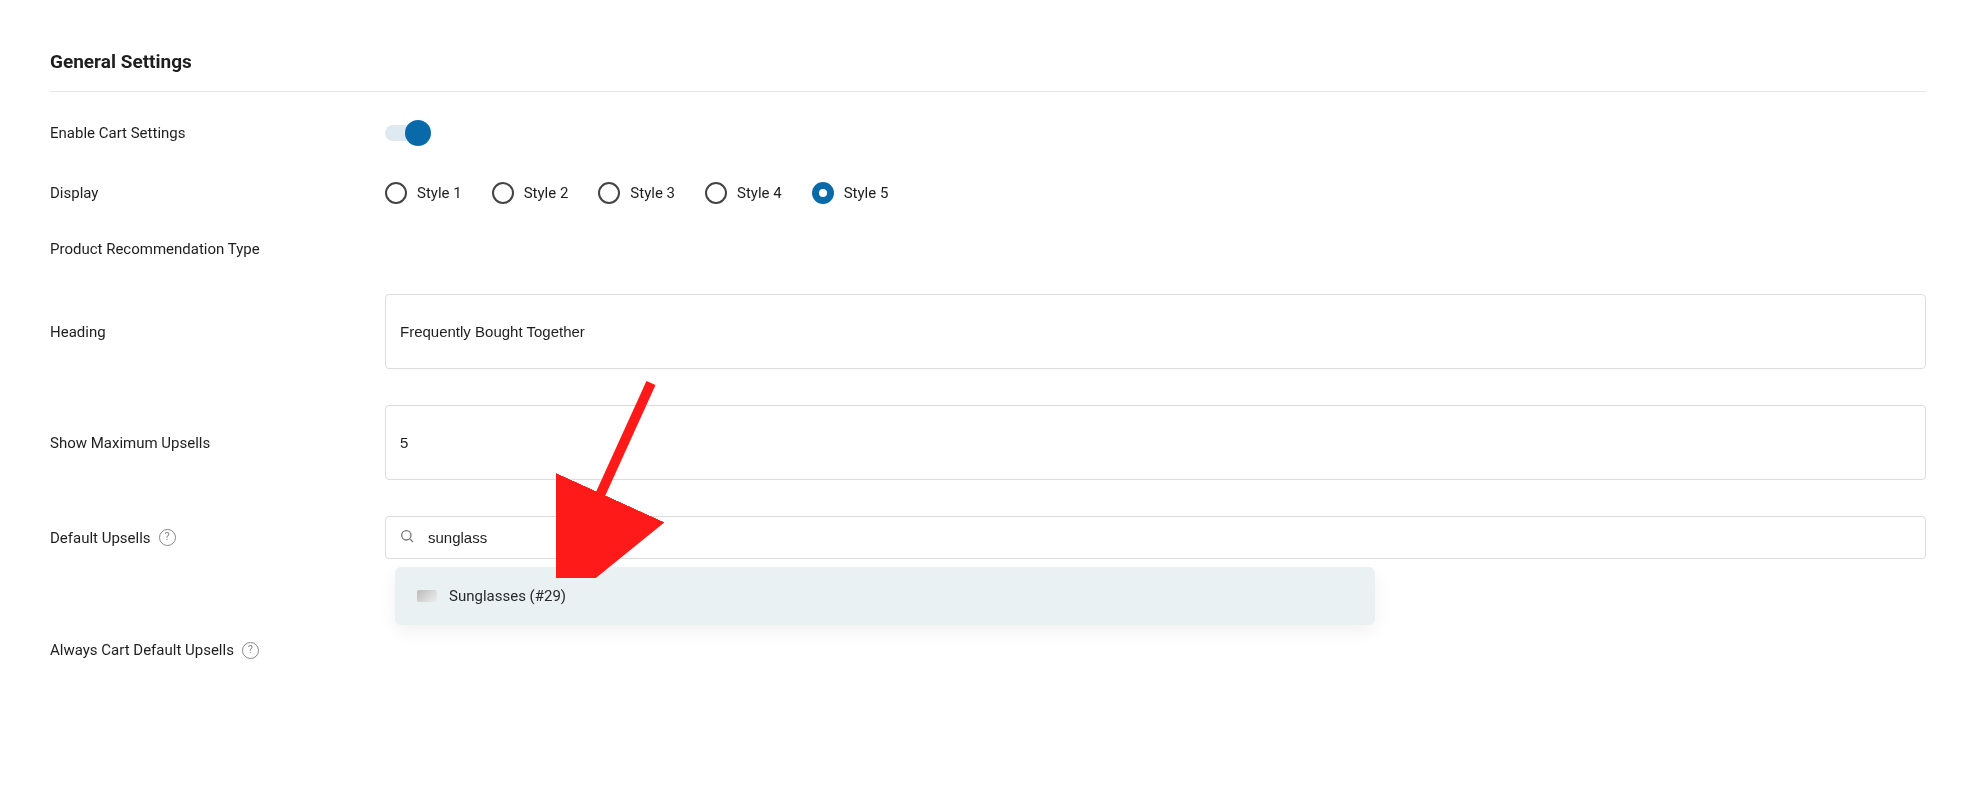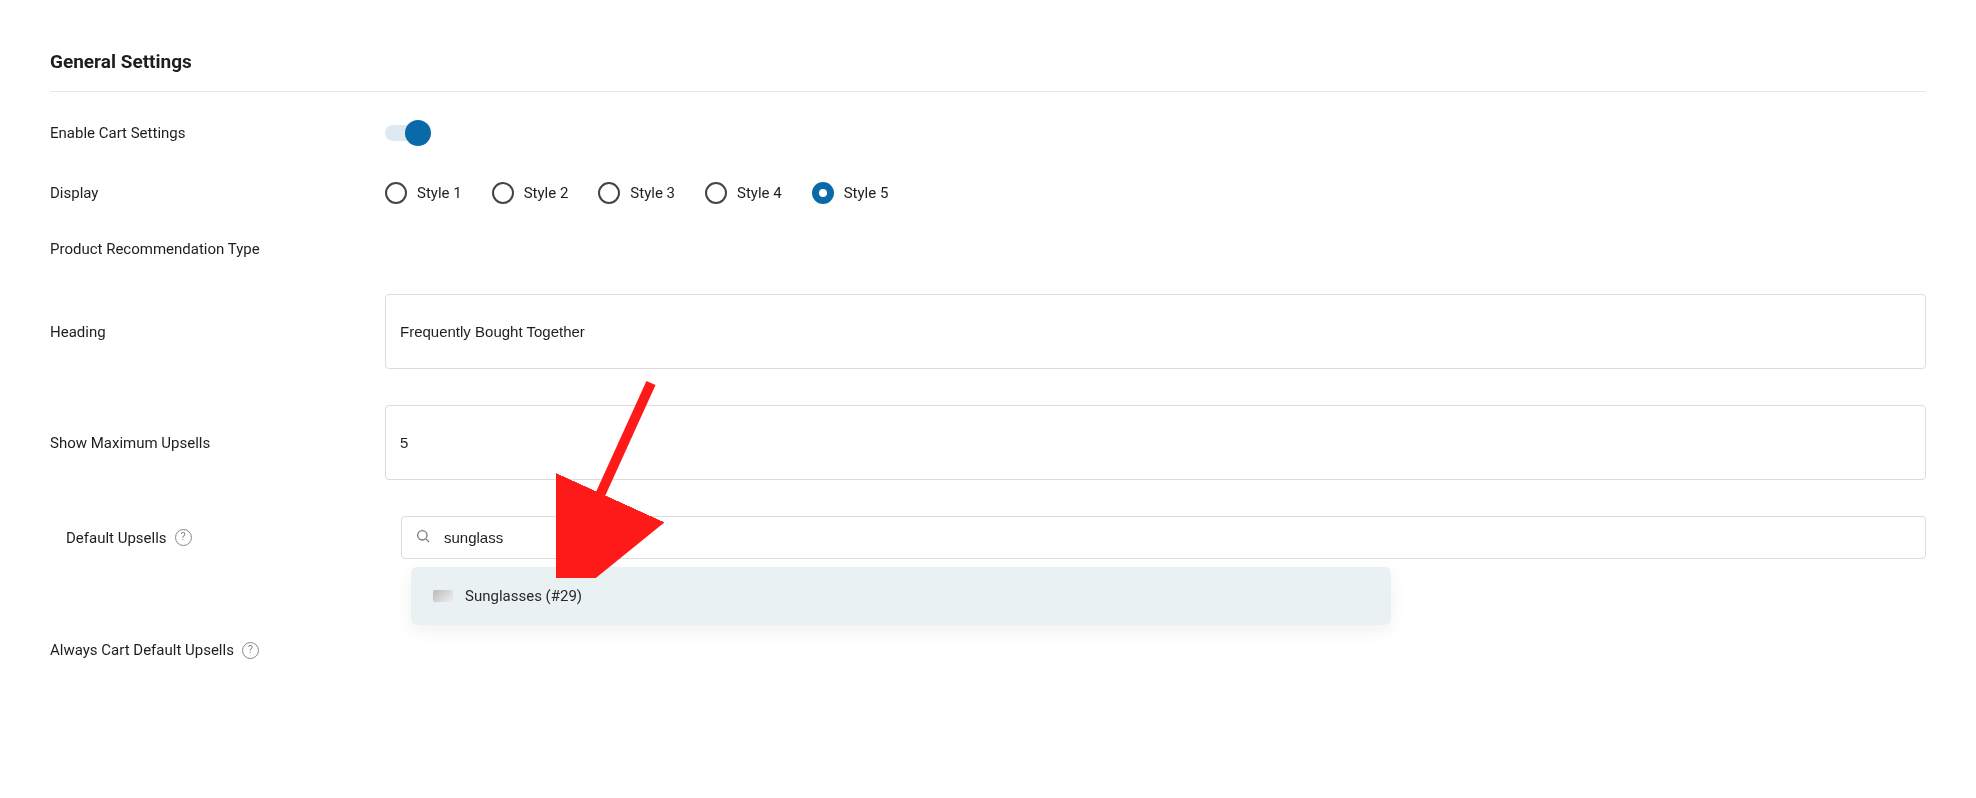--- a/index.html
+++ b/index.html
@@ -229,21 +229,21 @@
   </div>
 </div>
 
 <div class="row">
   <div class="row-label">Show Maximum Upsells</div>
   <div class="row-control">
     <input class="text-input" type="text" value="5" style="">
   </div>
 </div>
 
-<div class="row" style="position:relative;margin-left:16px;">
+<div class="row" style="position:relative;">
   <div class="row-label">
     <span>Default Upsells</span>
     <span class="help-icon"></span>
   </div>
   <div class="row-control">
     <div class="search-wrap">
       <span class="search-icon">
         <svg width="16" height="16" viewBox="0 0 24 24" fill="none" stroke="currentColor" stroke-width="2">
             <circle cx="11" cy="11" r="7"></circle>
             <line x1="21" y1="21" x2="16.65" y2="16.65"></line>

